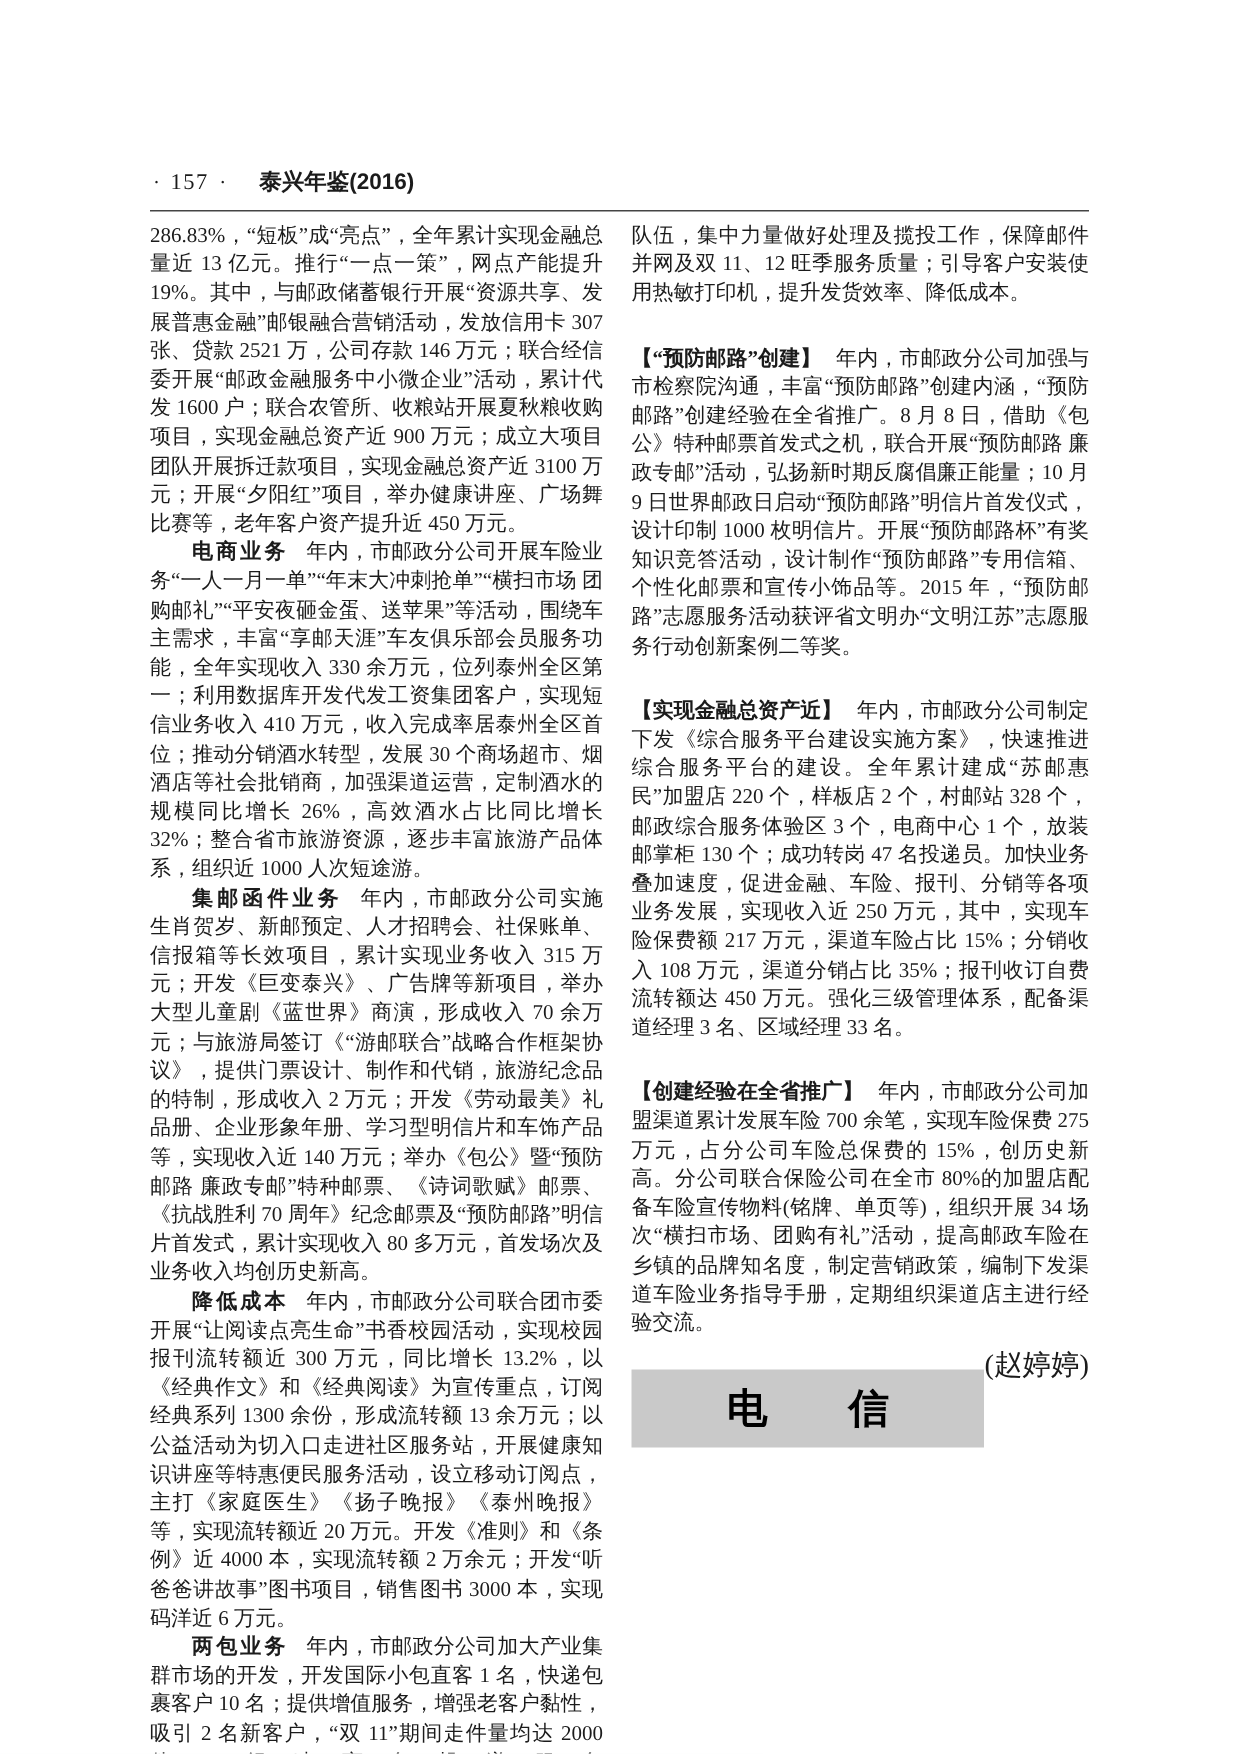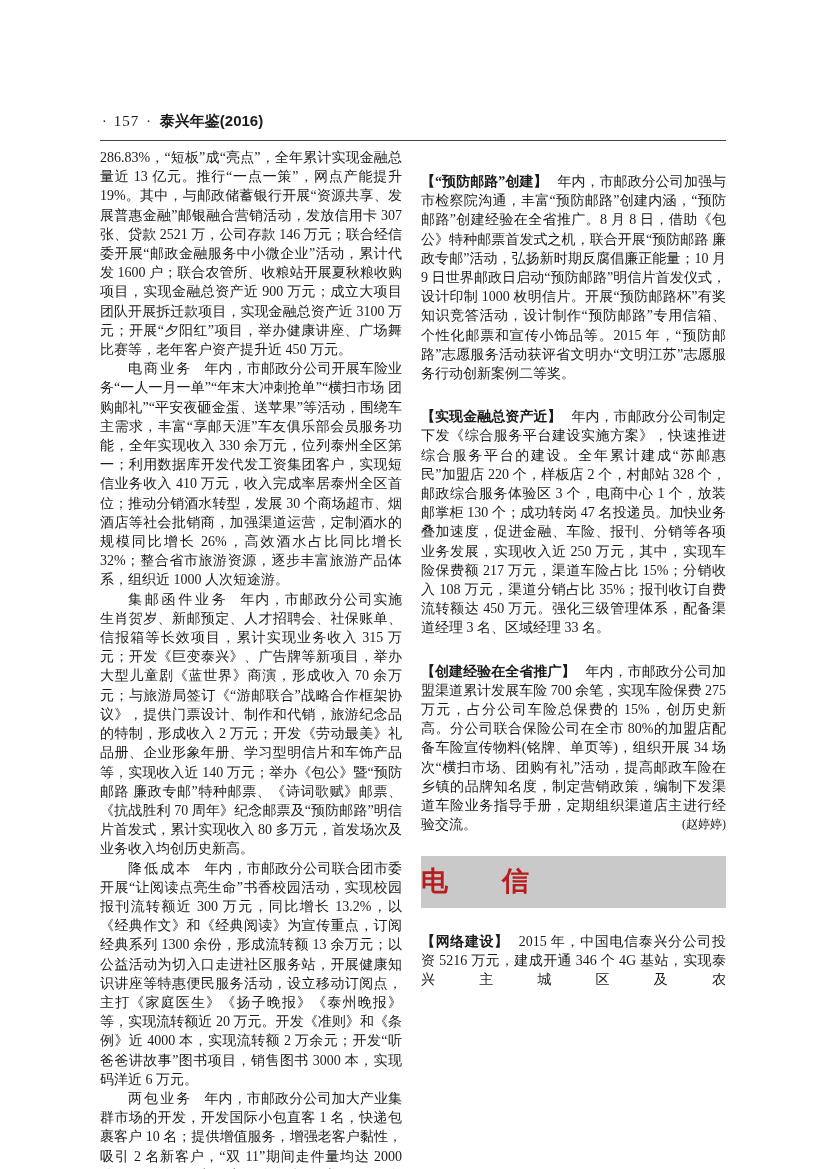--- a/index.html
+++ b/index.html
@@ -9,42 +9,42 @@
     color:#1b1b1b;
   }
   .page { box-sizing:border-box; width:826px; height:1169px; padding:112px 100px 0 100px; background:#fff; }
   .hdr {
     display:flex; align-items:baseline; gap:7px;
     font-size:15px; padding:0 0 9px 2px;
     border-bottom:1.5px solid #444;
   }
   .hdr .dot { font-size:14px; }
   .hdr .num { letter-spacing:1px; }
-  .hdr .title { font-weight:bold; font-family:"Liberation Sans","DejaVu Sans",sans-serif; font-size:15px; margin-left:2px; }
+  .hdr .title { font-weight:bold; font-family:"Liberation Sans","DejaVu Sans",sans-serif; font-size:15px; margin-left:15px; }
   .columns { display:flex; gap:19px; margin-top:7px; }
   .col { font-size:14px; line-height:19.2px; text-align:justify; text-justify:inter-ideograph; }
   .col-left  { width:302px; }
   .col-right { width:305px; }
   .col p { margin:0; }
   p.indent { text-indent:2em; }
   p.fill { text-align-last:justify; }
   .runin {
-    font-weight:normal; letter-spacing:2px; margin-right:0.85em;
+    font-weight:bold; letter-spacing:2px; margin-right:0.85em;
   }
   p.section { margin-top:24px; }
   .sect-title {
     font-weight:bold; margin-right:0.7em;
     font-family:Liberation Serif, serif;
   }
-  .sign { float:right; font-size:12px; }
+  .sign { float:right; font-size:19px;margin-top:28px; }
   .banner {
     margin:21px 0 13px 0; height:52px; background:#c9c9c9;
-    display:flex; align-items:center; 
+    display:flex; align-items:center; justify-content:center;
     font-family:"Liberation Sans","DejaVu Sans",sans-serif;
-    font-weight:bold; font-size:27px; color:#b91c1c;
+    font-weight:bold; font-size:27px; color:#000000;
   }
 </style>
 </head>
 <body>
 
 <div class="page">
 
   <div class="hdr">
     <span class="dot">·</span>
     <span class="num">157</span>
@@ -56,29 +56,29 @@
 
     <div class="col col-left">
       <p><span>286.83%，“短板”成“亮点”，全年累计实现金融总量近 13 亿元。推行“一点一策”，网点产能提升 19%。其中，与邮政储蓄银行开展“资源共享、发展普惠金融”邮银融合营销活动，发放信用卡 307 张、贷款 2521 万，公司存款 146 万元；联合经信委开展“邮政金融服务中小微企业”活动，累计代发 1600 户；联合农管所、收粮站开展夏秋粮收购项目，实现金融总资产近 900 万元；成立大项目团队开展拆迁款项目，实现金融总资产近 3100 万元；开展“夕阳红”项目，举办健康讲座、广场舞比赛等，老年客户资产提升近 450 万元。</span></p>
       <p class="indent"><span class="runin">电商业务</span><span>年内，市邮政分公司开展车险业务“一人一月一单”“年末大冲刺抢单”“横扫市场 团购邮礼”“平安夜砸金蛋、送苹果”等活动，围绕车主需求，丰富“享邮天涯”车友俱乐部会员服务功能，全年实现收入 330 余万元，位列泰州全区第一；利用数据库开发代发工资集团客户，实现短信业务收入 410 万元，收入完成率居泰州全区首位；推动分销酒水转型，发展 30 个商场超市、烟酒店等社会批销商，加强渠道运营，定制酒水的规模同比增长 26%，高效酒水占比同比增长 32%；整合省市旅游资源，逐步丰富旅游产品体系，组织近 1000 人次短途游。</span></p>
       <p class="indent"><span class="runin">集邮函件业务</span><span>年内，市邮政分公司实施生肖贺岁、新邮预定、人才招聘会、社保账单、信报箱等长效项目，累计实现业务收入 315 万元；开发《巨变泰兴》、广告牌等新项目，举办大型儿童剧《蓝世界》商演，形成收入 70 余万元；与旅游局签订《“游邮联合”战略合作框架协议》，提供门票设计、制作和代销，旅游纪念品的特制，形成收入 2 万元；开发《劳动最美》礼品册、企业形象年册、学习型明信片和车饰产品等，实现收入近 140 万元；举办《包公》暨“预防邮路 廉政专邮”特种邮票、《诗词歌赋》邮票、《抗战胜利 70 周年》纪念邮票及“预防邮路”明信片首发式，累计实现收入 80 多万元，首发场次及业务收入均创历史新高。</span></p>
       <p class="indent"><span class="runin">降低成本</span><span>年内，市邮政分公司联合团市委开展“让阅读点亮生命”书香校园活动，实现校园报刊流转额近 300 万元，同比增长 13.2%，以《经典作文》和《经典阅读》为宣传重点，订阅经典系列 1300 余份，形成流转额 13 余万元；以公益活动为切入口走进社区服务站，开展健康知识讲座等特惠便民服务活动，设立移动订阅点，主打《家庭医生》《扬子晚报》《泰州晚报》等，实现流转额近 20 万元。开发《准则》和《条例》近 4000 本，实现流转额 2 万余元；开发“听爸爸讲故事”图书项目，销售图书 3000 本，实现码洋近 6 万元。</span></p>
       <p class="indent fill"><span class="runin">两包业务</span><span>年内，市邮政分公司加大产业集群市场的开发，开发国际小包直客 1 名，快递包裹客户 10 名；提供增值服务，增强老客户黏性，吸引 2 名新客户，“双 11”期间走件量均达 2000 件；组建商务投递服务</span></p>
     </div>
 
     <div class="col col-right">
+      <p><span>队伍，集中力量做好处理及揽投工作，保障邮件并网及双 11、12 旺季服务质量；引导客户安装使用热敏打印机，提升发货效率、降低成本。</span></p>
 
       <p class="section"><span class="sect-title">【“预防邮路”创建】</span><span>年内，市邮政分公司加强与市检察院沟通，丰富“预防邮路”创建内涵，“预防邮路”创建经验在全省推广。8 月 8 日，借助《包公》特种邮票首发式之机，联合开展“预防邮路 廉政专邮”活动，弘扬新时期反腐倡廉正能量；10 月 9 日世界邮政日启动“预防邮路”明信片首发仪式，设计印制 1000 枚明信片。开展“预防邮路杯”有奖知识竞答活动，设计制作“预防邮路”专用信箱、个性化邮票和宣传小饰品等。2015 年，“预防邮路”志愿服务活动获评省文明办“文明江苏”志愿服务行动创新案例二等奖。</span></p>
 
       <p class="section"><span class="sect-title">【实现金融总资产近】</span><span>年内，市邮政分公司制定下发《综合服务平台建设实施方案》，快速推进综合服务平台的建设。全年累计建成“苏邮惠民”加盟店 220 个，样板店 2 个，村邮站 328 个，邮政综合服务体验区 3 个，电商中心 1 个，放装邮掌柜 130 个；成功转岗 47 名投递员。加快业务叠加速度，促进金融、车险、报刊、分销等各项业务发展，实现收入近 250 万元，其中，实现车险保费额 217 万元，渠道车险占比 15%；分销收入 108 万元，渠道分销占比 35%；报刊收订自费流转额达 450 万元。强化三级管理体系，配备渠道经理 3 名、区域经理 33 名。</span></p>
 
       <p class="section"><span class="sect-title">【创建经验在全省推广】</span><span>年内，市邮政分公司加盟渠道累计发展车险 700 余笔，实现车险保费 275 万元，占分公司车险总保费的 15%，创历史新高。分公司联合保险公司在全市 80%的加盟店配备车险宣传物料(铭牌、单页等)，组织开展 34 场次“横扫市场、团购有礼”活动，提高邮政车险在乡镇的品牌知名度，制定营销政策，编制下发渠道车险业务指导手册，定期组织渠道店主进行经验交流。</span><span class="sign">(赵婷婷)</span></p>
 
       <div class="banner">
         <span>电　　信</span>
       </div>
 
 
-      <p class="section fill"><span class="sect-title">【网络建设】</span><span>2015 年，中国电信泰兴分公司投资 5216 万元，建成开通 346 个 4G 基站，实现泰兴主城区及农</span></p>
     </div>
 
   </div>
 </div>
 
 </body></html>

